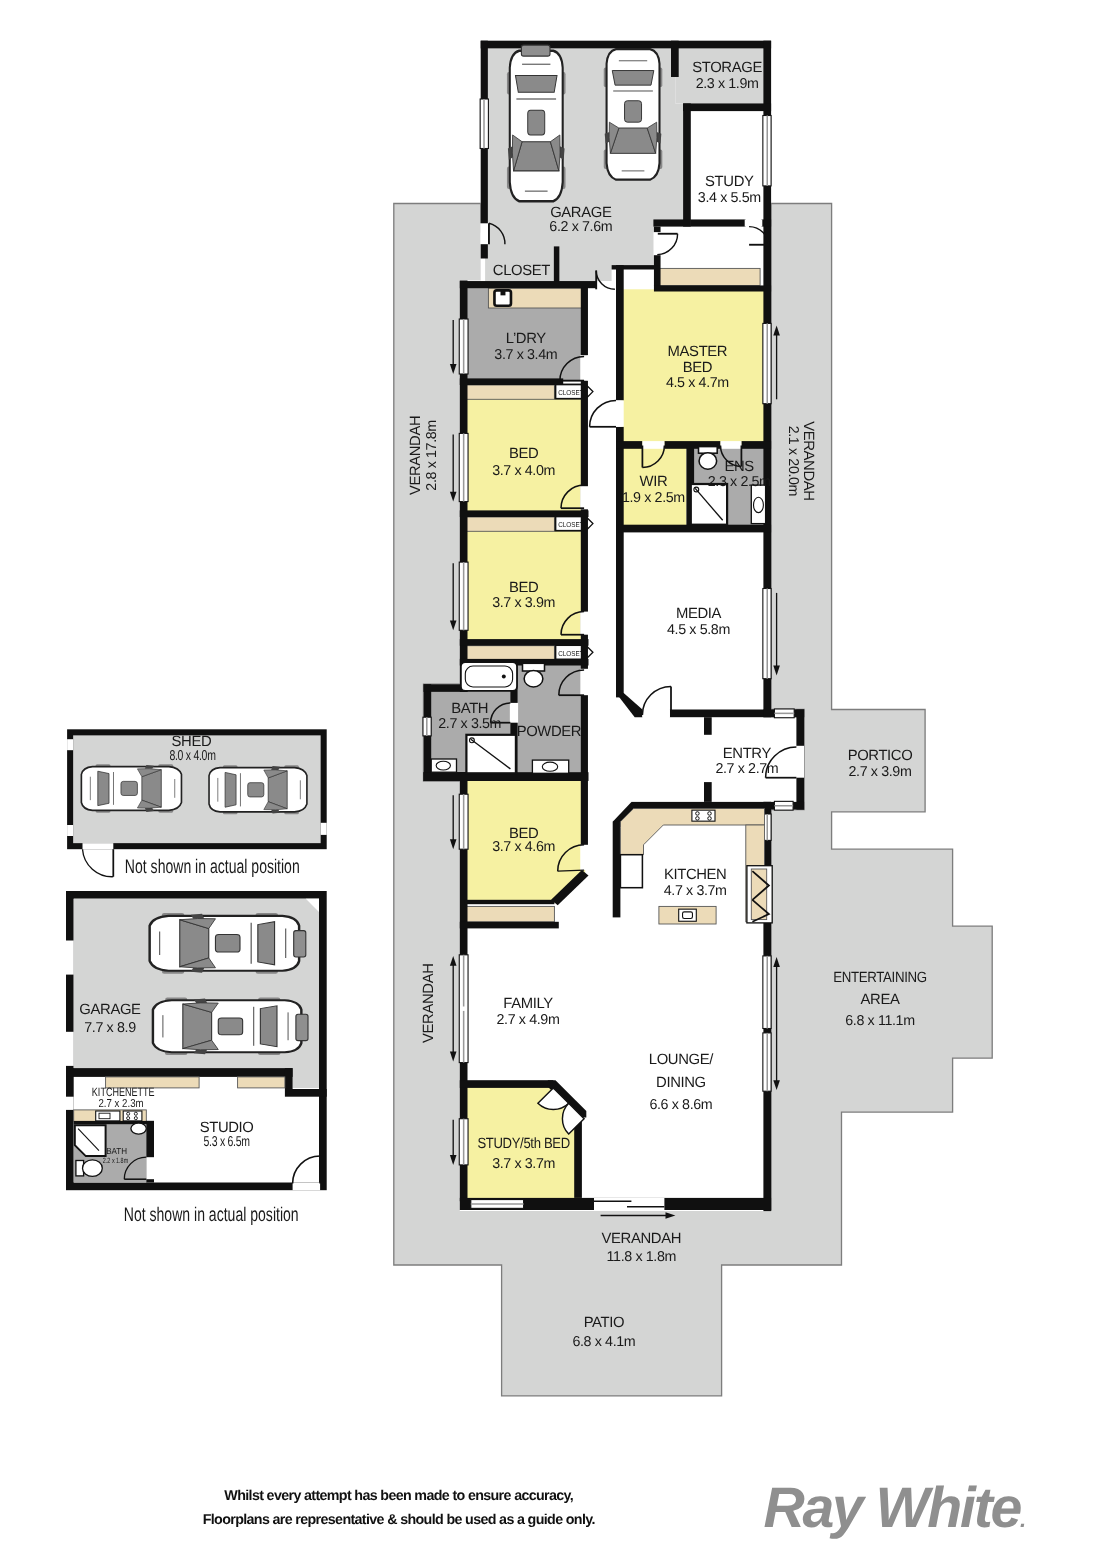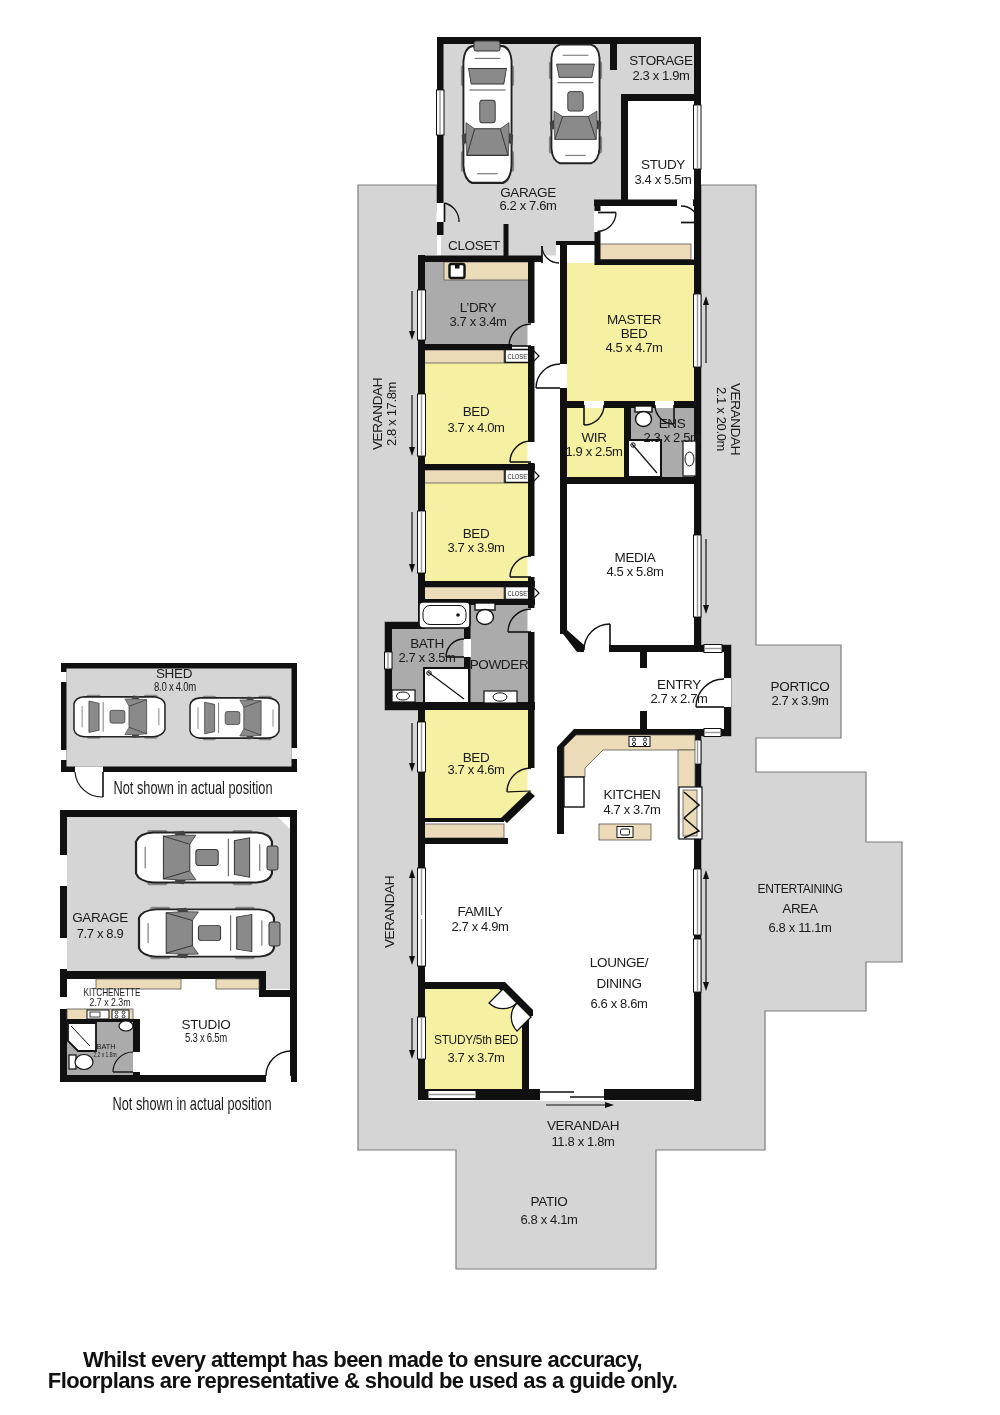--- a/index.html
+++ b/index.html
@@ -683,15 +683,16 @@
 <g>
         <rect x="266" y="1075" width="25" height="7" fill="#fff"></rect>
         <path d="M266,1076 A 25,25 0 0 1 291,1051" fill="none" stroke="#111" stroke-width="1.4"></path>
         <line x1="291" y1="1051" x2="291" y2="1076" stroke="#111" stroke-width="1.6"></line>
       </g>
 
 <text x="192" y="1110" text-anchor="middle" font-size="18" lengthAdjust="spacingAndGlyphs" textLength="159">Not shown in actual position</text>
 
 </svg>
 
-<div style="position:absolute;left:0;top:1349px;width:725px;text-align:center;font-size:22px;letter-spacing:-0.6px;font-weight:bold;color:#111;line-height:21px;">Whilst every attempt has been made to ensure accuracy,<br>Floorplans are representative &amp; should be used as a guide only.</div>
-
+<div style="position:absolute;left:0;top:1349px;width:725px;text-align:center;font-size:13px;letter-spacing:-0.6px;font-weight:bold;color:#111;line-height:21px;">Whilst every attempt has been made to ensure accuracy,<br>Floorplans are representative &amp; should be used as a guide only.</div>
+
+<div style="position:absolute;left:694px;top:1341px;width:300px;font-size:52px;font-weight:bold;font-style:italic;color:#8f8f8f;letter-spacing:-2px;">Ray White<span style="font-size:20px;color:#8f8f8f;">.</span></div>
 </div>
 
 </body></html>

